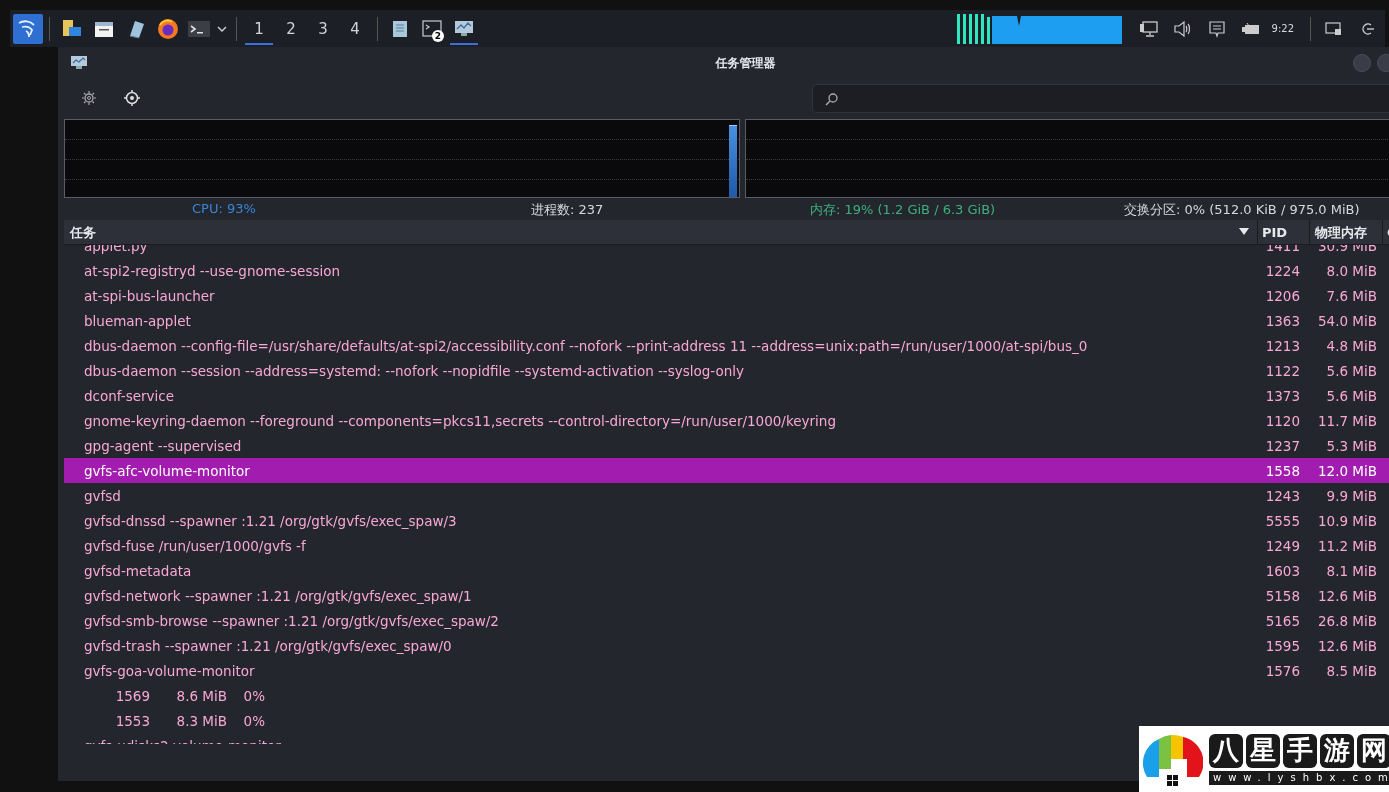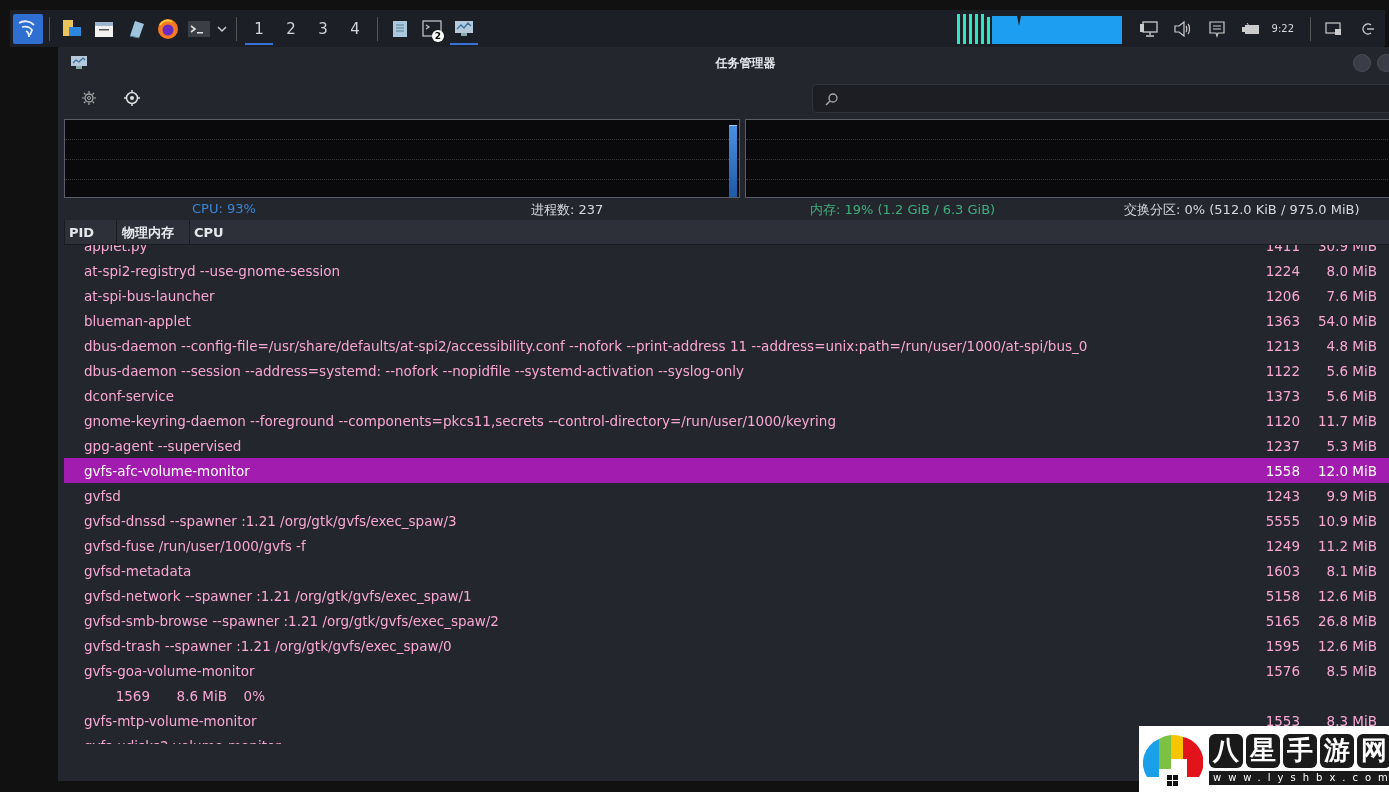--- a/index.html
+++ b/index.html
@@ -275,20 +275,24 @@
 
   <div class="stats">
     <span class="stat cpu">CPU: 93%</span>
     <span class="stat proc">进程数: 237</span>
     <span class="stat mem">内存: 19% (1.2 GiB / 6.3 GiB)</span>
     <span class="stat swap">交换分区: 0% (512.0 KiB / 975.0 MiB)</span>
   </div>
 
   <div class="table">
     <div class="thead">
+      <div class="th task">
+        <span>任务</span>
+        <span class="sort"></span>
+      </div>
       <div class="th pid">PID</div>
       <div class="th mem">物理内存</div>
       <div class="th cpu">CPU</div>
     </div>
     <div class="tbody">
       <div class="rows" id="rows">
           <div class="row">
             <div class="cell name">applet.py</div>
             <div class="cell pid">1411</div>
             <div class="cell mem">30.9 MiB</div>
@@ -395,21 +399,20 @@
             <div class="cell pid">1576</div>
             <div class="cell mem">8.5 MiB</div>
             <div class="cell cpu">0%</div>
           </div>
           <div class="row">
             <div class="cell pid">1569</div>
             <div class="cell mem">8.6 MiB</div>
             <div class="cell cpu">0%</div>
           </div>
           <div class="row">
-            <div class="cell name">gvfs-mtp-volume-monitor</div>
             <div class="cell pid">1553</div>
             <div class="cell mem">8.3 MiB</div>
             <div class="cell cpu">0%</div>
           </div>
           <div class="row">
             <div class="cell name">gvfs-udisks2-volume-monitor</div>
             <div class="cell pid"></div>
             <div class="cell mem"></div>
             <div class="cell cpu"></div>
           </div>

